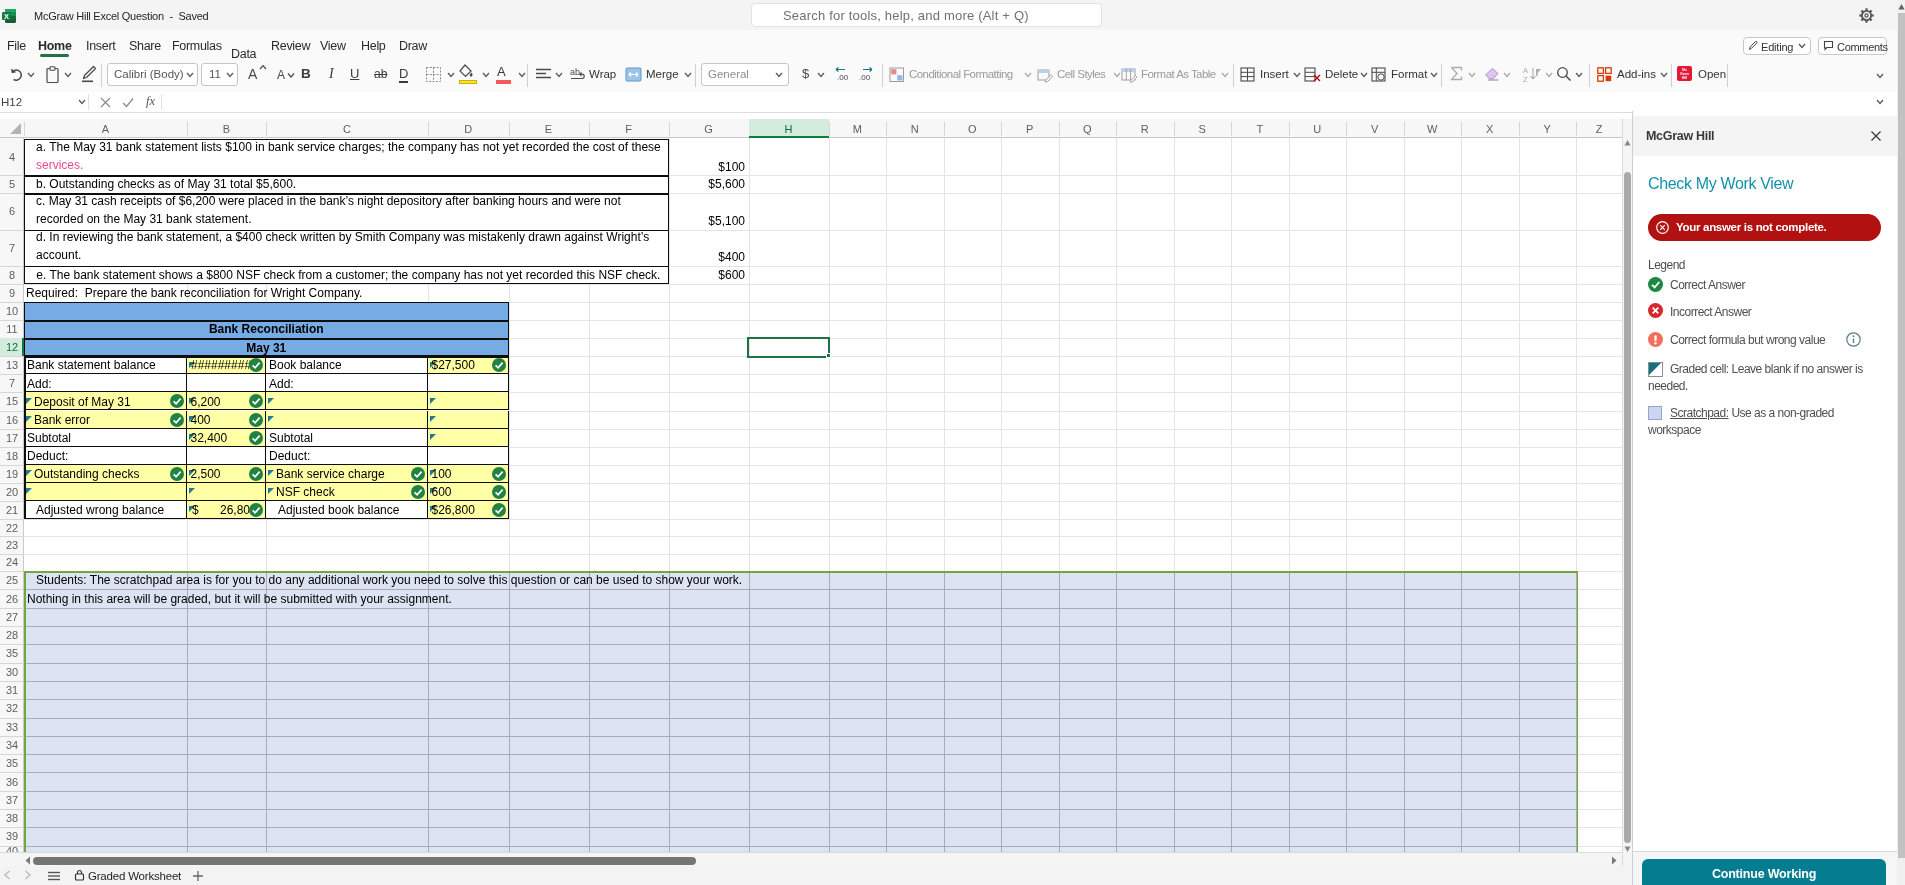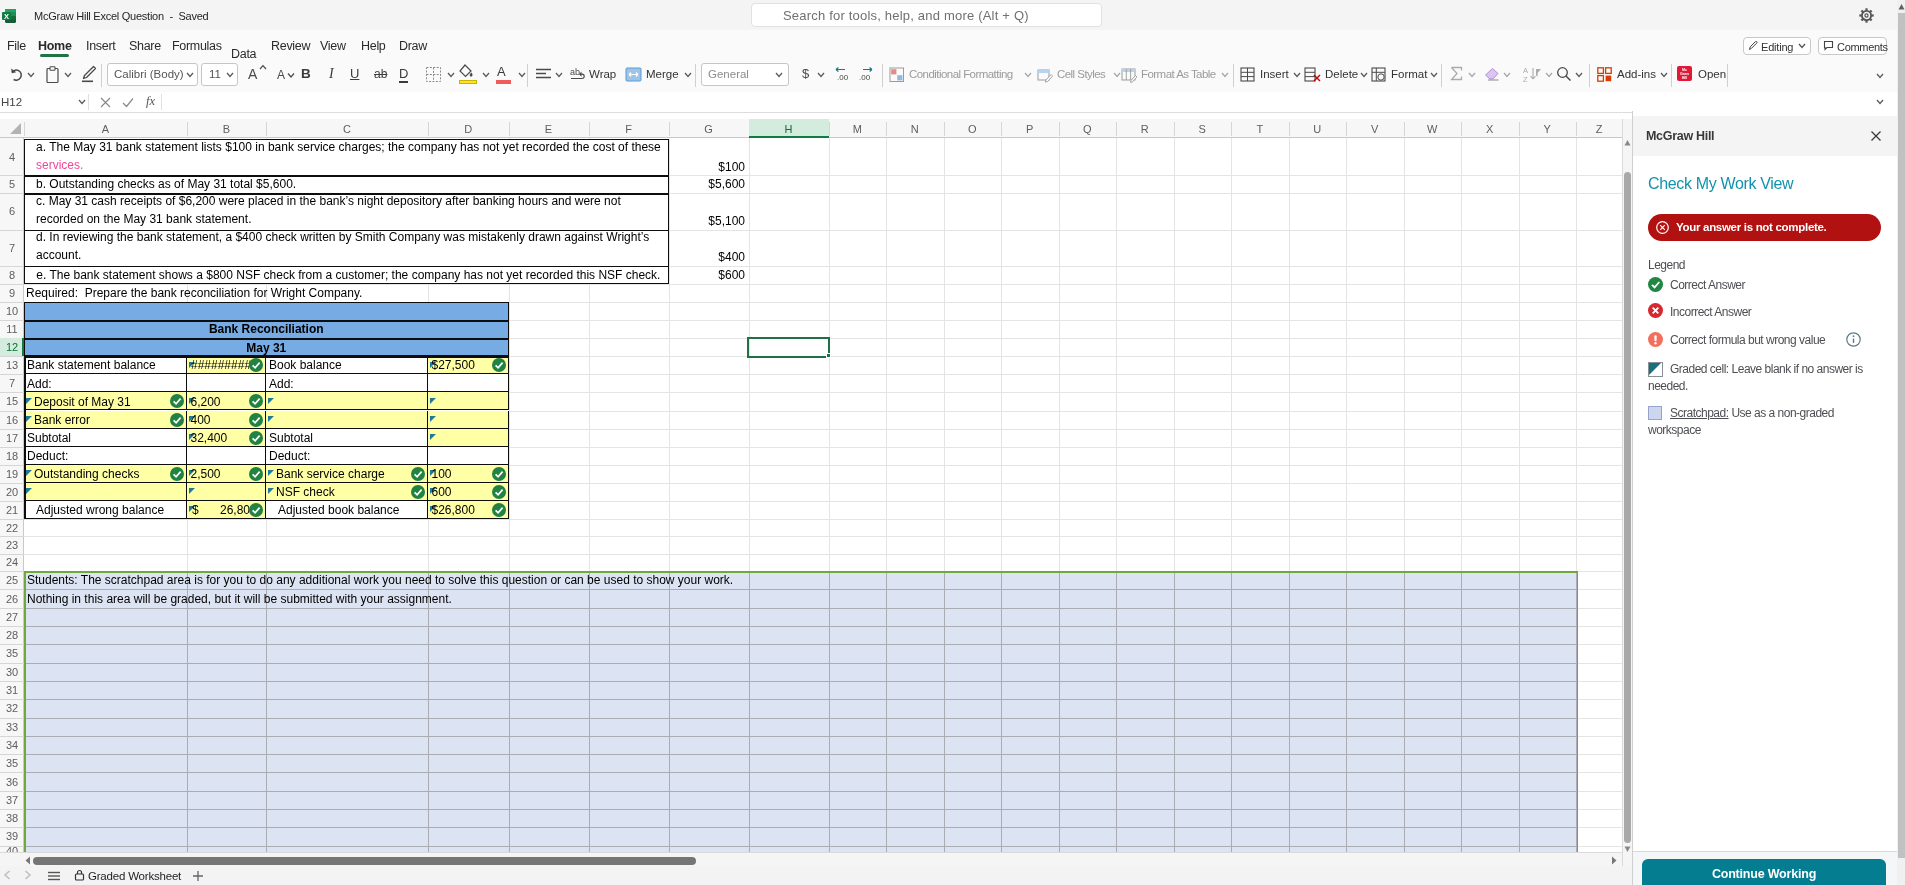--- a/index.html
+++ b/index.html
@@ -509,21 +509,21 @@
 <div style="position:absolute;left:26px;top:680.8999999999997px;width:1550px;height:1px;background:#a9adb3;"></div>
 <div style="position:absolute;left:26px;top:699.1999999999997px;width:1550px;height:1px;background:#a9adb3;"></div>
 <div style="position:absolute;left:26px;top:717.4999999999997px;width:1550px;height:1px;background:#a9adb3;"></div>
 <div style="position:absolute;left:26px;top:735.7999999999996px;width:1550px;height:1px;background:#a9adb3;"></div>
 <div style="position:absolute;left:26px;top:754.0999999999996px;width:1550px;height:1px;background:#a9adb3;"></div>
 <div style="position:absolute;left:26px;top:772.3999999999995px;width:1550px;height:1px;background:#a9adb3;"></div>
 <div style="position:absolute;left:26px;top:790.6999999999995px;width:1550px;height:1px;background:#a9adb3;"></div>
 <div style="position:absolute;left:26px;top:808.9999999999994px;width:1550px;height:1px;background:#a9adb3;"></div>
 <div style="position:absolute;left:26px;top:827.2999999999994px;width:1550px;height:1px;background:#a9adb3;"></div>
 <div style="position:absolute;left:26px;top:845.5999999999993px;width:1550px;height:1px;background:#a9adb3;"></div>
-<div style="position:absolute;left:27px;top:573.2px;font-size:12px;color:#000;font-weight:400;white-space:pre;letter-spacing:0px;">Students: The scratchpad area is for you to do any additional work you need to solve this question or can be used to show your work.</div>
+<div style="position:absolute;left:27px;top:573.2px;font-size:12px;color:#000;font-weight:400;white-space:pre;letter-spacing:0px;padding-left:9px;">Students: The scratchpad area is for you to do any additional work you need to solve this question or can be used to show your work.</div>
 <div style="position:absolute;left:27px;top:591.6px;font-size:12px;color:#000;font-weight:400;white-space:pre;letter-spacing:0px;">Nothing in this area will be graded, but it will be submitted with your assignment.</div>
 <div style="position:absolute;left:24px;top:139px;width:644.5px;height:144.8px;background:#fff;border:1.5px solid #0d0d0d;box-sizing:border-box;"></div>
 <div style="position:absolute;left:24px;top:175.2px;width:644.5px;height:1.5px;background:#0d0d0d;"></div>
 <div style="position:absolute;left:24px;top:193.3px;width:644.5px;height:1.5px;background:#0d0d0d;"></div>
 <div style="position:absolute;left:24px;top:229.5px;width:644.5px;height:1.5px;background:#0d0d0d;"></div>
 <div style="position:absolute;left:24px;top:265.7px;width:644.5px;height:1.5px;background:#0d0d0d;"></div>
 <div style="position:absolute;left:36px;top:139.6px;font-size:12px;color:#000;font-weight:400;white-space:pre;letter-spacing:0px;">a. The May 31 bank statement lists $100 in bank service charges; the company has not yet recorded the cost of these</div>
 <div style="position:absolute;left:36px;top:157.7px;font-size:12px;color:#ec4899;font-weight:400;white-space:pre;letter-spacing:0px;">services.</div>
 <div style="position:absolute;left:36px;top:177.39999999999998px;font-size:12px;color:#000;font-weight:400;white-space:pre;letter-spacing:0px;">b. Outstanding checks as of May 31 total $5,600.</div>
 <div style="position:absolute;left:36px;top:193.9px;font-size:12px;color:#000;font-weight:400;white-space:pre;letter-spacing:0px;">c. May 31 cash receipts of $6,200 were placed in the bank’s night depository after banking hours and were not</div>

